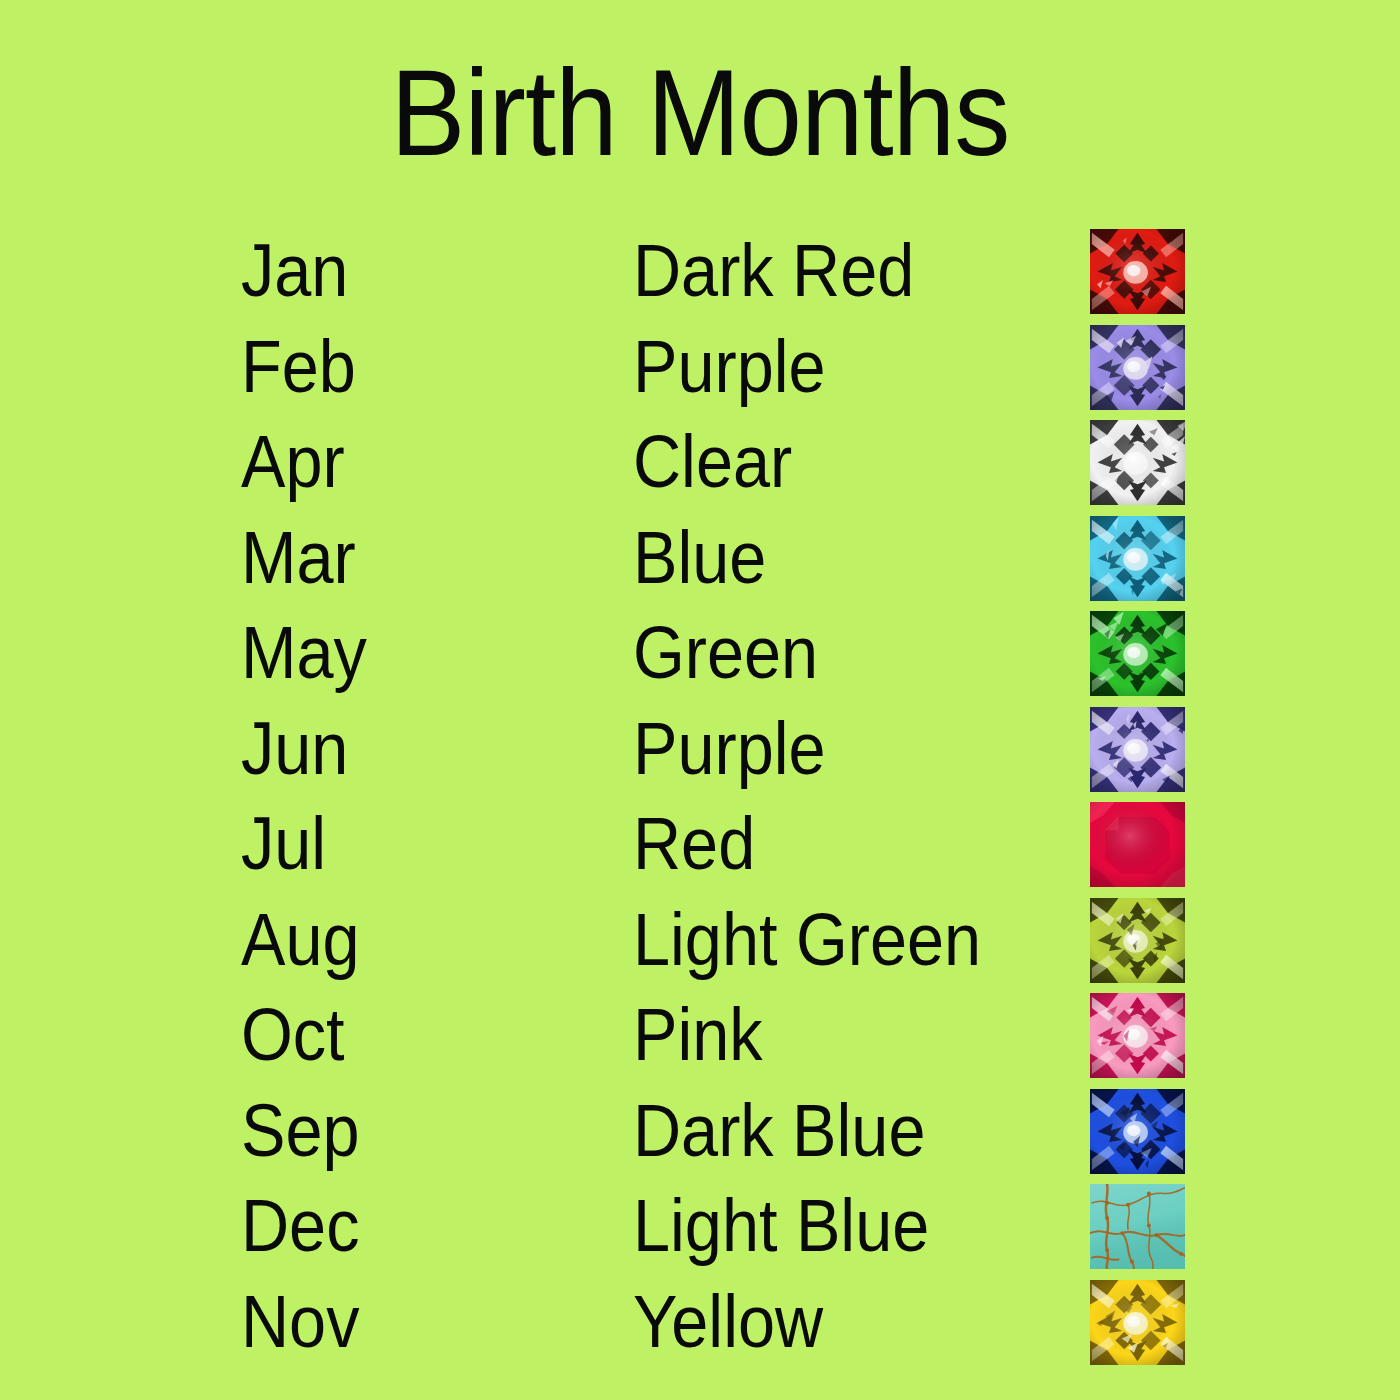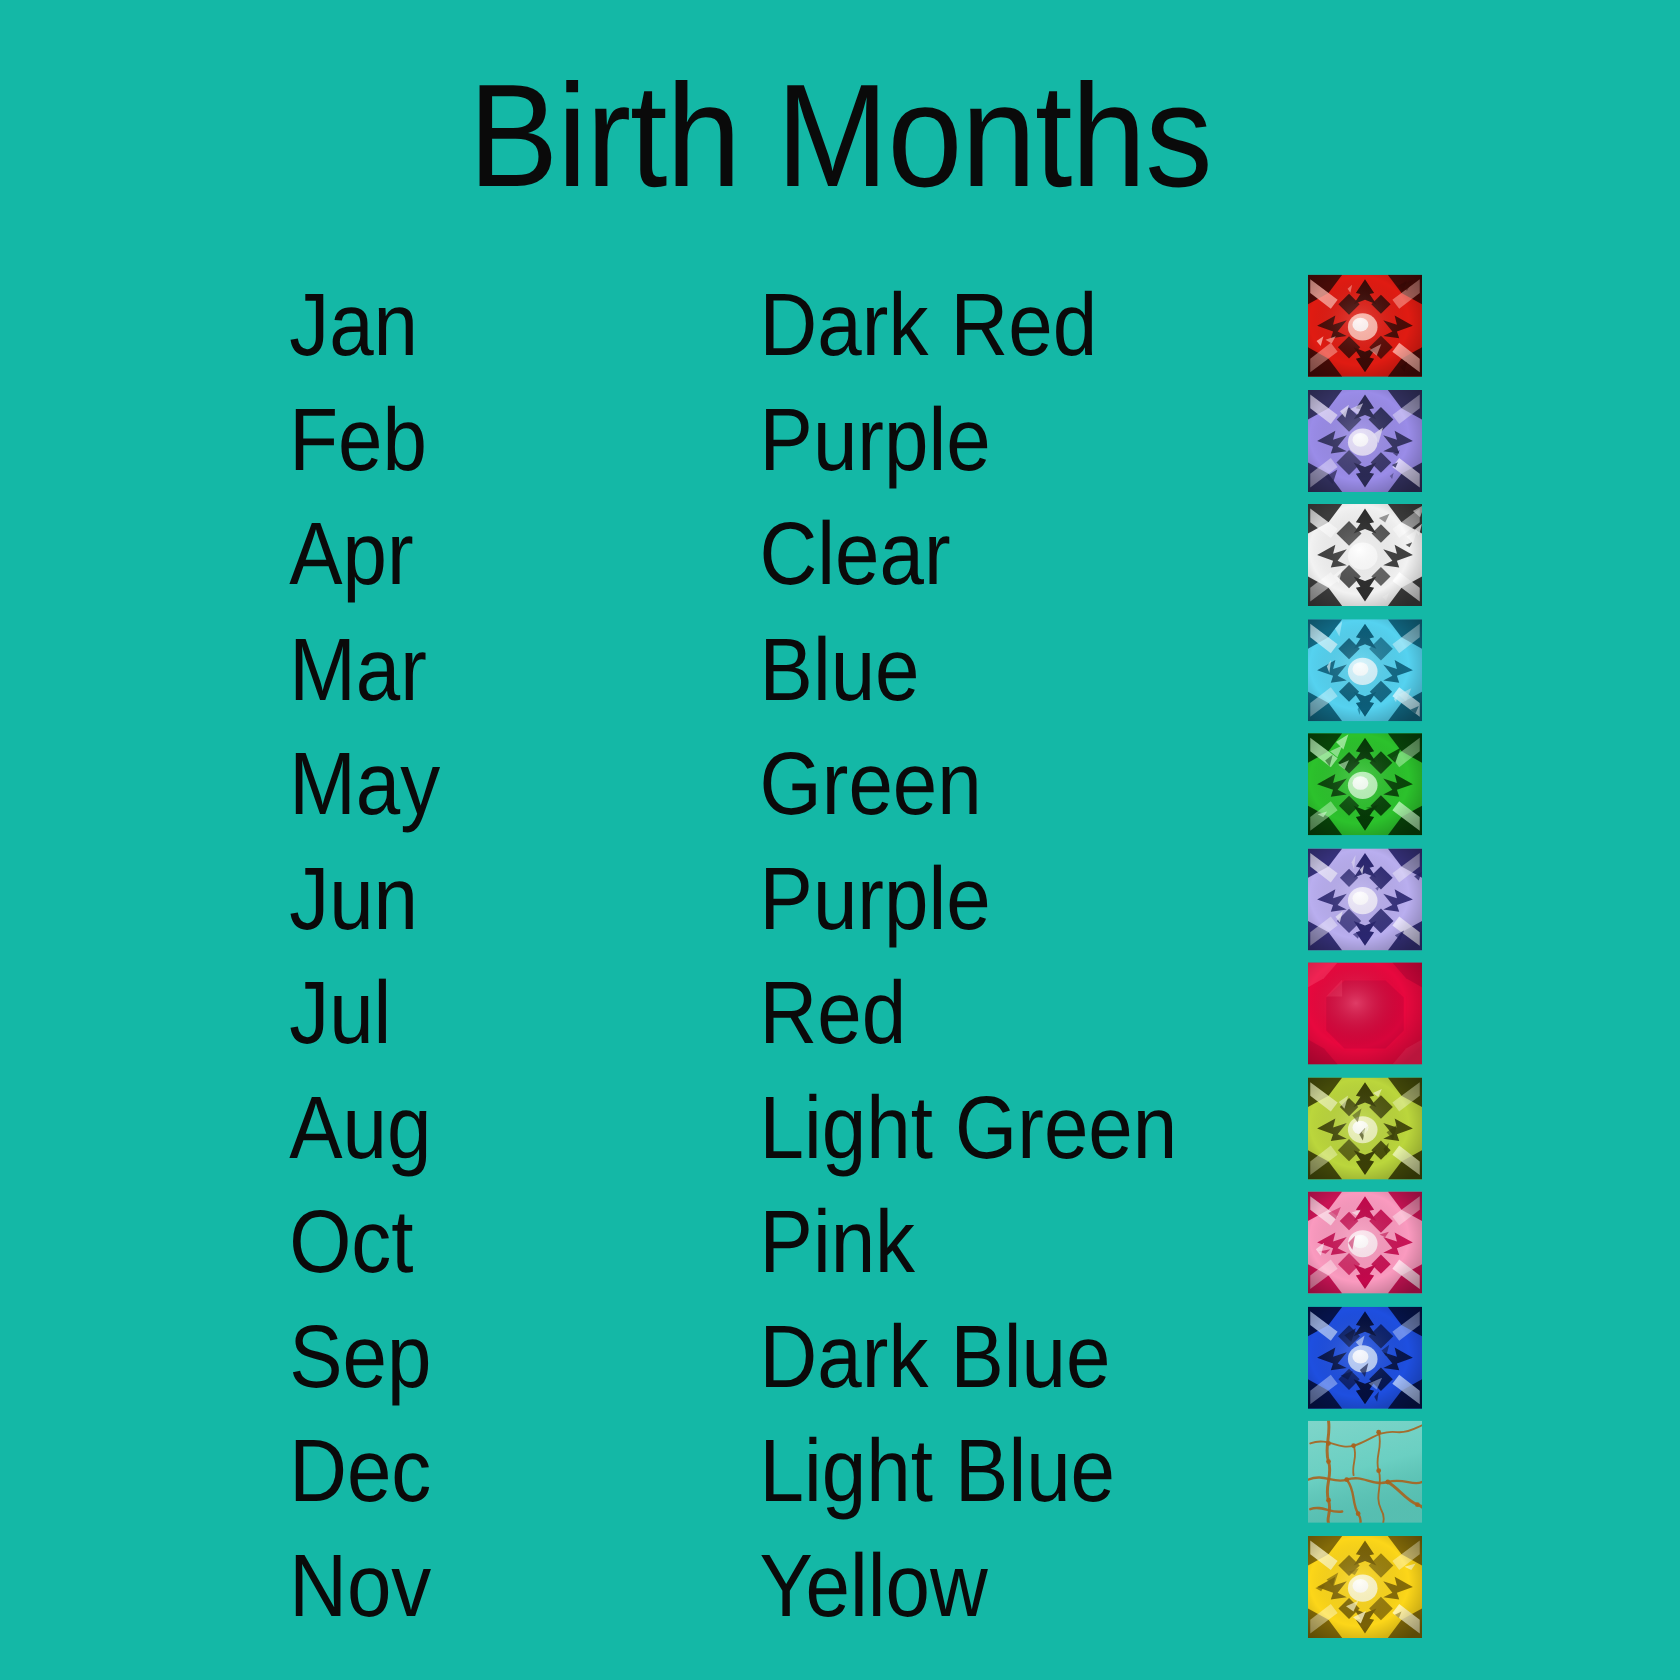--- a/index.html
+++ b/index.html
@@ -5,21 +5,21 @@
   * { margin:0; padding:0; box-sizing:border-box; }
   html,body{
     width:1400px; height:1400px;
     background:#ffffff;
     font-family:"Liberation Sans Narrow","Liberation Sans",sans-serif;
     overflow:hidden;
   }
   #page{
     position:relative;
     width:1400px; height:1400px;
-    background:#14b8a6;
+    background:#bef264;
   }
   #title{
     position:absolute;
     top:52px; left:0; width:1400px;
     text-align:center;
     font-size:122px;
     line-height:1.0;
     font-weight:400;
     color:#0a0a0a;
     letter-spacing:-1px;

